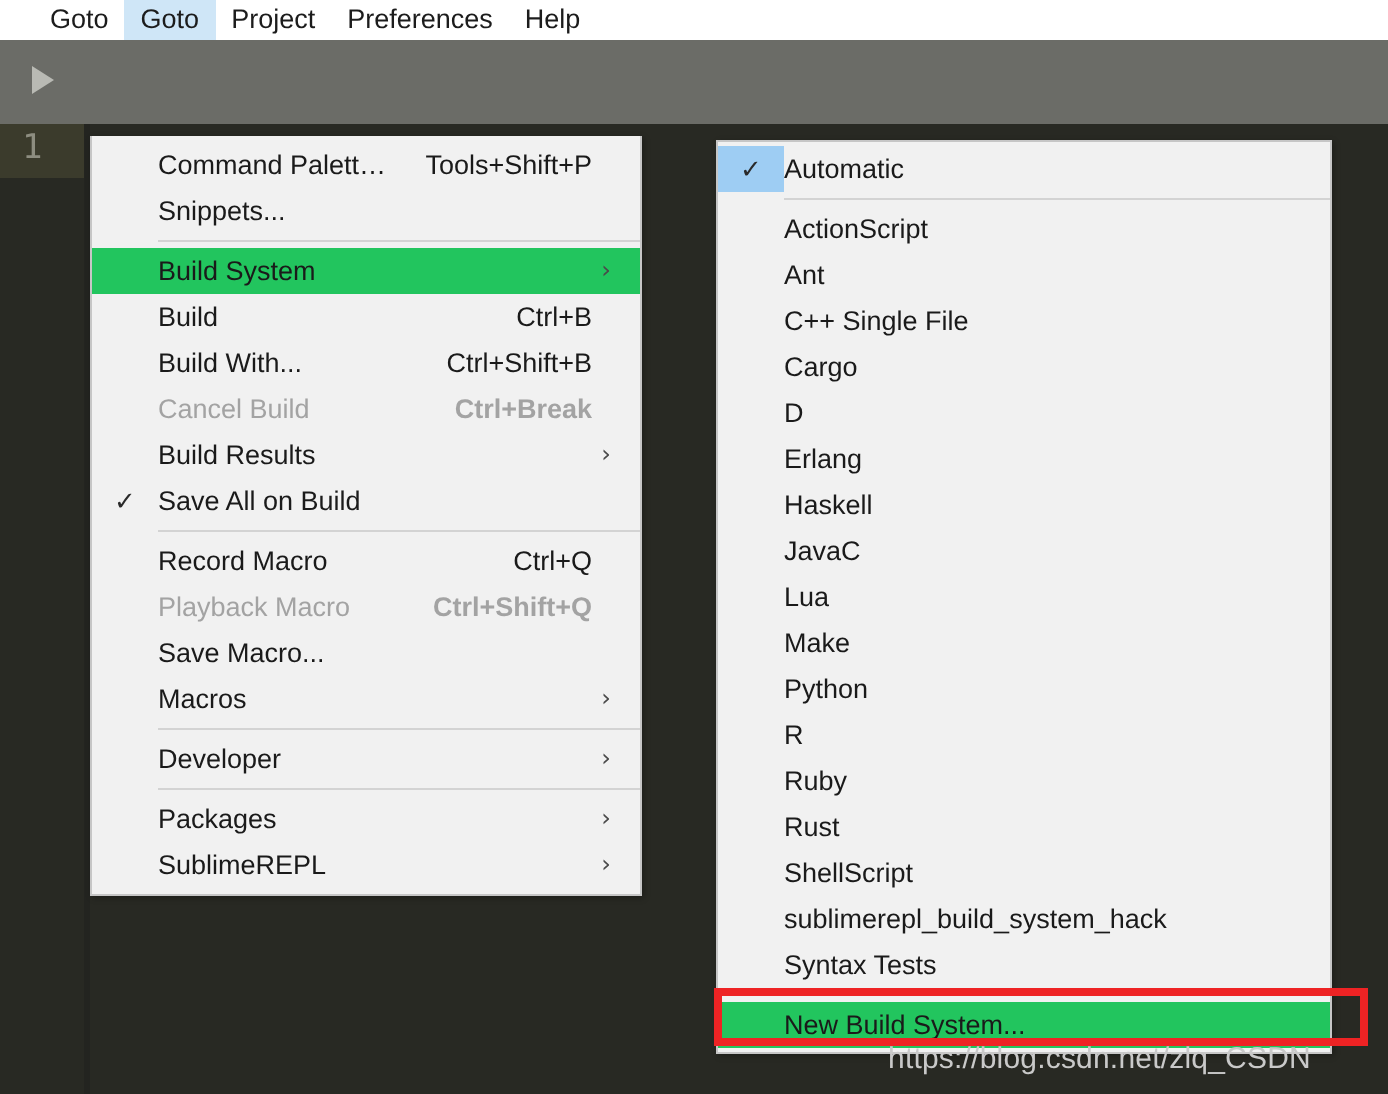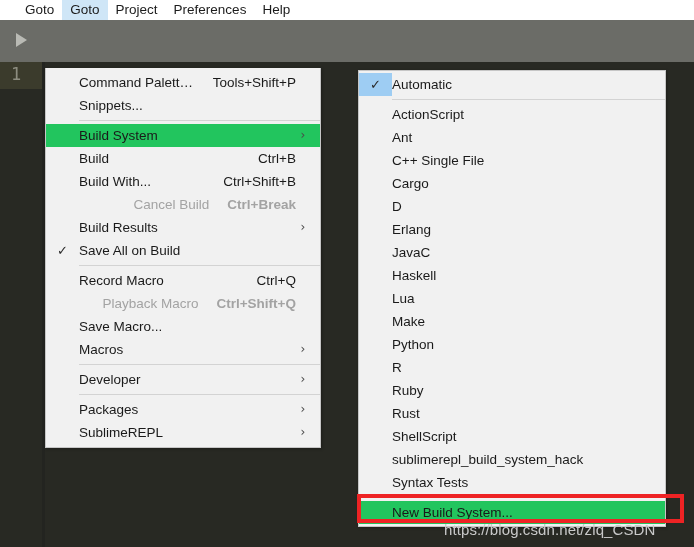--- a/index.html
+++ b/index.html
@@ -105,21 +105,21 @@
     align-items: center;
     padding: 0 10px 0 0;
     box-sizing: border-box;
     font-size: 13.5px;
     color: #1a1a1a;
     white-space: nowrap;
   }
   .m-item.highlighted {
     background: #22c55e;
   }
-  .m-item.disabled { color: #a3a3a3; text-align: right; }
+  .m-item.disabled { color: #a3a3a3; }
   .m-check {
     width: 33px;
     flex: 0 0 33px;
     text-align: center;
     font-size: 13px;
     color: #2a2a2a;
     line-height: 23px;
   }
   .m-label {
     flex: 1 1 auto;
@@ -327,30 +327,30 @@
         <span class="m-label">D</span>
         <span class="m-arrow"></span>
       </div>
       <div class="m-item">
         <span class="m-check"></span>
         <span class="m-label">Erlang</span>
         <span class="m-arrow"></span>
       </div>
       <div class="m-item">
         <span class="m-check"></span>
+        <span class="m-label">Haskell</span>
+        <span class="m-arrow"></span>
+      </div>
+      <div class="m-item">
+        <span class="m-check"></span>
         <span class="m-label">JavaC</span>
         <span class="m-arrow"></span>
       </div>
       <div class="m-item">
         <span class="m-check"></span>
-        <span class="m-label">Haskell</span>
-        <span class="m-arrow"></span>
-      </div>
-      <div class="m-item">
-        <span class="m-check"></span>
         <span class="m-label">Lua</span>
         <span class="m-arrow"></span>
       </div>
       <div class="m-item">
         <span class="m-check"></span>
         <span class="m-label">Make</span>
         <span class="m-arrow"></span>
       </div>
       <div class="m-item">
         <span class="m-check"></span>

